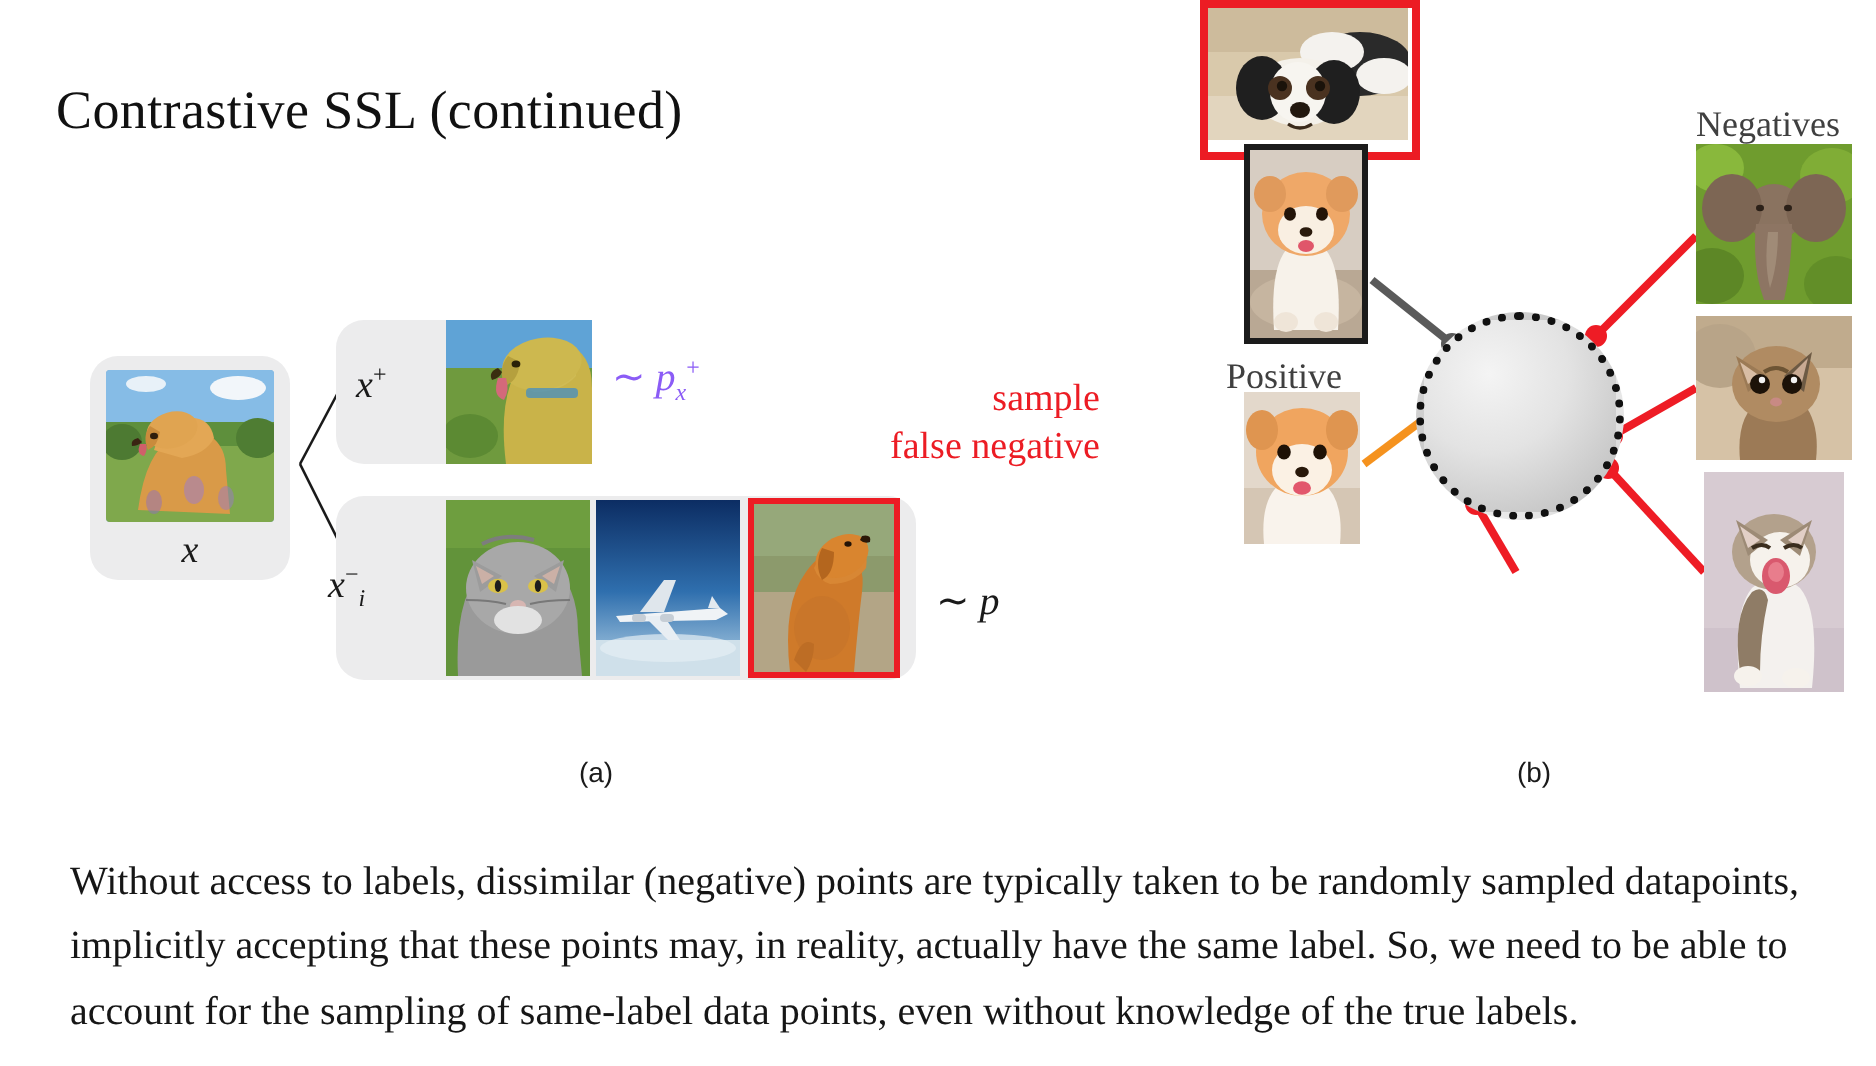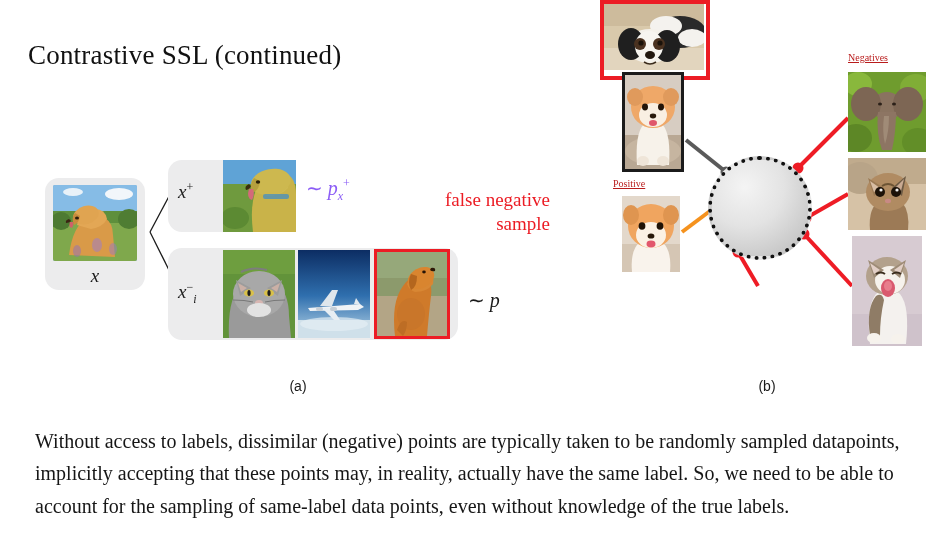--- a/index.html
+++ b/index.html
@@ -80,21 +80,21 @@
     position: absolute; left: 388px; top: 188px; width: 162px;
     text-align: right;
     font-family: "Liberation Serif", serif;
     font-size: 19px; line-height: 1.24;
     color: #ec1c24;
   }
 
   
   #neg-capsule { left: 168px; top: 248px; width: 290px; height: 92px; }
   #xminus-label {
-    position: absolute; left: 178px; top: 280px;
+    position: absolute; left: 164px; top: 280px;
     font-family: "Liberation Serif", serif; font-style: italic;
     font-size: 19px; color: #1a1a1a; text-align: right;
   }
   #xminus-label .sb { font-size: 12px; }
   #xminus-label .sp { font-size: 12px; font-style: normal; }
 
   #neg-photo-cat   { left: 223px; top: 250px; width: 72px; height: 88px; }
   #neg-photo-plane { left: 298px; top: 250px; width: 72px; height: 88px; }
   #neg-photo-dog   { left: 374px; top: 249px; width: 76px; height: 90px;
                      border: 3px solid #ec1c24; box-sizing: border-box; }
@@ -111,21 +111,21 @@
     text-align: center;
     font-family: "Liberation Sans", sans-serif; font-size: 14px; color: #1a1a1a;
   }
 
   
   #panel-b { position: absolute; left: 600px; top: 0; width: 338px; height: 410px; }
 
   .blabel {
     position: absolute;
     font-family: "Liberation Serif", serif;
-    font-size: 10px; color: #b91c1c; white-space: nowrap; text-decoration: underline;
+    font-size: 18px; color: #404040; white-space: nowrap;
   }
   #label-anchor    { left: 19px; top: 52px; }
   #label-positive  { left: 13px; top: 178px; }
   #label-negatives { left: 248px; top: 52px; }
 
   #b-anchor-photo {
     left: 22px; top: 72px; width: 62px; height: 100px;
     border: 3px solid #1b1b1b; box-sizing: border-box;
   }
   #b-positive-photo { left: 22px; top: 196px; width: 58px; height: 76px; }
@@ -221,22 +221,22 @@
         <path d="M31 18 Q26 24 29 33 Q36 31 37 21 Z" fill="#b5a03e"></path>
         <ellipse cx="35" cy="22" rx="2.2" ry="1.8" fill="#2b2209"></ellipse>
         <path d="M26 24 Q21 26 23 30 Q27 29 28 26 Z" fill="#3a2e10"></path>
         <path d="M26 29 Q23 38 29 40 Q32 35 30 29 Z" fill="#d4697a"></path>
         <rect x="40" y="34" width="26" height="5" rx="2" fill="#3b8ccc" opacity="0.7"></rect>
       </svg>
     </div>
     <div id="p-plus-label"><span>∼</span> <i>p</i><sub>x</sub><sup>+</sup></div>
 
     <div id="false-neg-note">
+      <div>sample</div>
       <div>false negative</div>
-      <div>sample</div>
     </div>
 
     <div class="capsule" id="neg-capsule"></div>
     <div id="xminus-label"><span>x</span><sup class="sp">−</sup><sub class="sb">i</sub></div>
 
     <div class="photo" id="neg-photo-cat">
       <svg width="72" height="88" viewBox="0 0 72 88" preserveAspectRatio="none">
         <rect x="0" y="0" width="72" height="88" fill="#62933a"></rect>
         <rect x="0" y="0" width="72" height="24" fill="#6e9e3f"></rect>
         <path d="M6 88 Q4 46 20 34 Q36 24 52 32 Q66 42 66 66 L68 88 Z" fill="#9a9a9a"></path>

